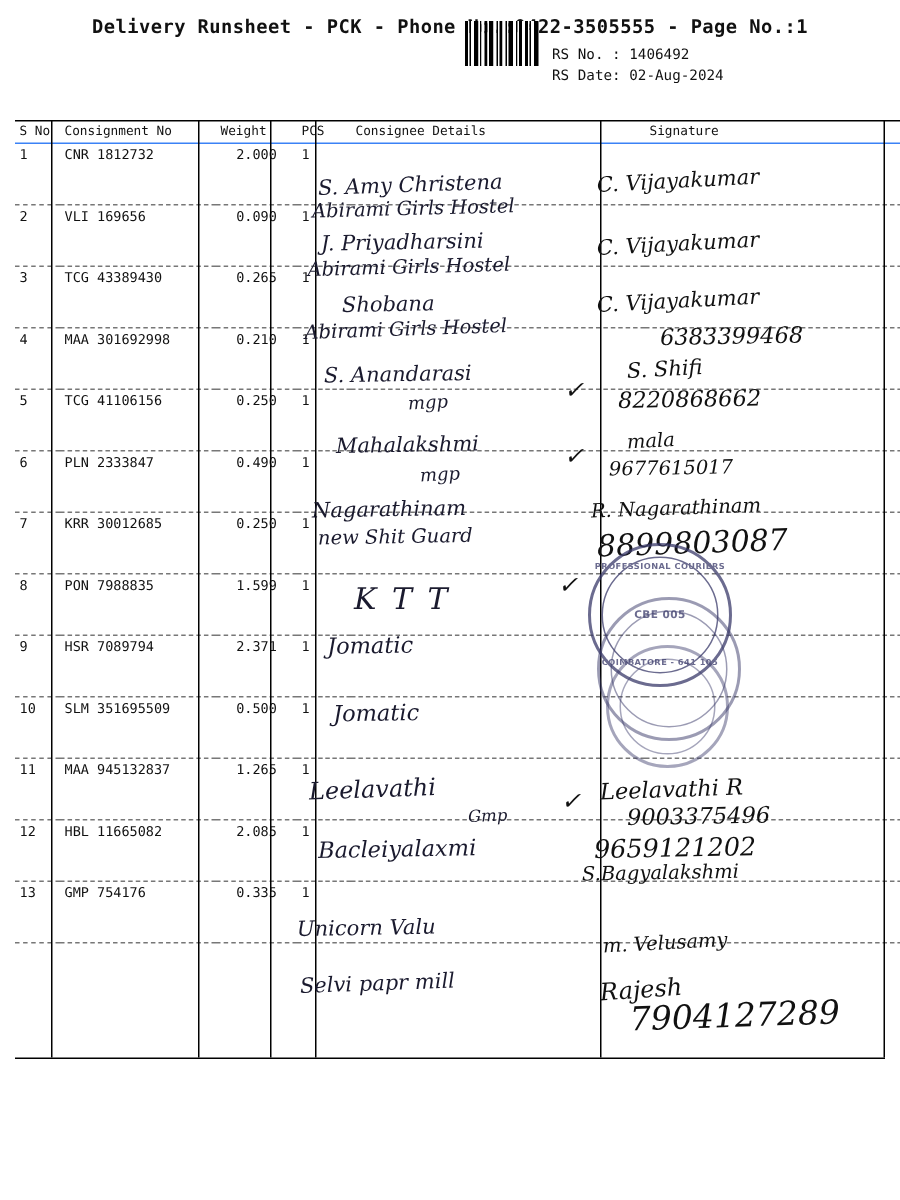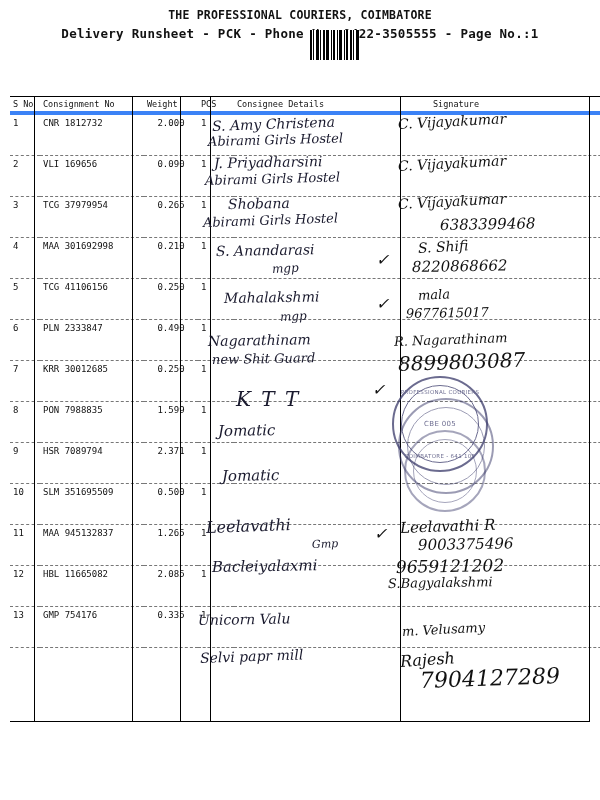--- a/index.html
+++ b/index.html
@@ -76,21 +76,21 @@
     width: 580px;
     margin-top: 2px;
     table-layout: fixed;
   }
   table.runsheet th {
     font-size: 8.5px;
     font-weight: normal;
     text-align: left;
     padding: 2px 3px;
     border-top: 1px solid #000;
-    border-bottom: 4px solid #3b82f6;
+    border-bottom: 1px solid #3b82f6;
     vertical-align: top;
   }
   table.runsheet td {
     font-size: 9px;
     padding: 3px 3px 1px 3px;
     vertical-align: top;
     border-bottom: 1px dashed #777;
     height: 36px;
   }
   .col-sno { width: 24px; }
@@ -150,21 +150,20 @@
   }
   .stamp .txt-top { top: 11px; }
   .stamp .txt-mid { top: 50%; margin-top: -4px; font-size: 7px; }
   .stamp .txt-bot { bottom: 11px; }
 </style>
 </head>
 <body>
 
 <div class="sheet">
 
-  <div class="company-title">THE PROFESSIONAL COURIERS, COIMBATORE</div>
   <div class="doc-title">Delivery Runsheet - PCK - Phone No.:0422-3505555 - Page No.:1</div>
 
   <div class="meta">
     <div class="barcode">
       <i style="width:2px"></i>
         <i style="width:1px;background:#fff"></i>
       <i style="width:1px"></i>
         <i style="width:2px;background:#fff"></i>
       <i style="width:3px"></i>
         <i style="width:1px;background:#fff"></i>
@@ -187,20 +186,30 @@
       <i style="width:2px"></i>
         <i style="width:2px;background:#fff"></i>
       <i style="width:2px"></i>
         <i style="width:1px;background:#fff"></i>
       <i style="width:1px"></i>
         <i style="width:2px;background:#fff"></i>
       <i style="width:3px"></i>
     </div>
 
 
+    <div class="meta-right">
+      <div>
+        <span>RS No.  :</span>
+        <span>1406492</span>
+      </div>
+      <div>
+        <span>RS Date:</span>
+        <span>02-Aug-2024</span>
+      </div>
+    </div>
   </div>
 
   <div class="table-wrap">
     <table class="runsheet">
       <thead>
         <tr>
           <th class="col-sno">S No</th>
           <th class="col-cn">Consignment No</th>
           <th class="col-wt">Weight</th>
           <th class="col-pcs">PCS</th>
@@ -220,21 +229,21 @@
         <tr>
           <td class="col-sno">2</td>
           <td class="col-cn">VLI 169656</td>
           <td class="col-wt">0.090</td>
           <td class="col-pcs">1</td>
           <td class="col-cons"></td>
           <td class="col-sign"></td>
         </tr>
         <tr>
           <td class="col-sno">3</td>
-          <td class="col-cn">TCG 37979954</td>
+          <td class="col-cn">TCG 43389430</td>
           <td class="col-wt">0.265</td>
           <td class="col-pcs">1</td>
           <td class="col-cons"></td>
           <td class="col-sign"></td>
         </tr>
         <tr>
           <td class="col-sno">4</td>
           <td class="col-cn">MAA 301692998</td>
           <td class="col-wt">0.210</td>
           <td class="col-pcs">1</td>
@@ -362,21 +371,21 @@
   <div class="hw b" style="left:388px; top:576px; font-size:13px; transform:rotate(-1deg);">S.Bagyalakshmi</div>
   <div class="hw b" style="left:402px; top:624px; font-size:13px; transform:rotate(-3deg);">m. Velusamy</div>
   <div class="hw b" style="left:400px; top:652px; font-size:16px; transform:rotate(-4deg);">Rajesh</div>
   <div class="hw b" style="left:420px; top:668px; font-size:22px; transform:rotate(-2deg);">7904127289</div>
 
   <div class="hw b" style="left:376px; top:250px; font-size:16px;">✓</div>
   <div class="hw b" style="left:376px; top:294px; font-size:16px;">✓</div>
   <div class="hw b" style="left:372px; top:380px; font-size:16px;">✓</div>
   <div class="hw b" style="left:374px; top:524px; font-size:16px;">✓</div>
 
-  <div class="stamp" style="left:392px; top:376px; width:92px; height:92px;">
+  <div class="stamp" style="left:392px; top:362px; width:92px; height:92px;font-weight:bold;">
     <div class="inner"></div>
     <div class="txt-top">PROFESSIONAL COURIERS</div>
     <div class="txt-mid">CBE 005</div>
     <div class="txt-bot">COIMBATORE - 641 105</div>
   </div>
   <div class="stamp" style="left:398px; top:398px; width:92px; height:92px; opacity:0.5;">
     <div class="inner"></div>
   </div>
   <div class="stamp" style="left:404px; top:430px; width:78px; height:78px; opacity:0.45;">
     <div class="inner"></div>

